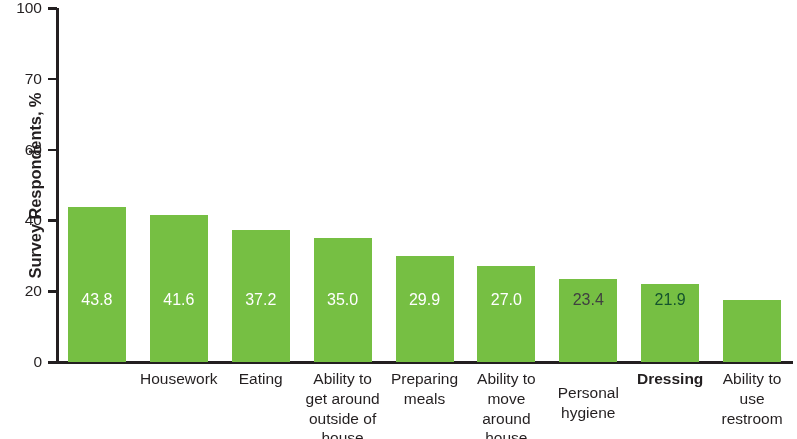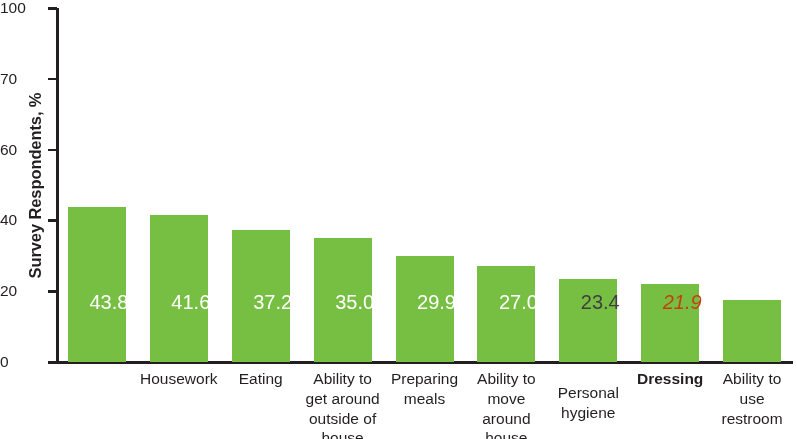--- a/index.html
+++ b/index.html
@@ -55,21 +55,21 @@
     position: absolute;
     left: 48px;
     width: 9px;
     height: 2.5px;
     background: #231f20;
   }
   .y-tick-label {
     position: absolute;
     left: 0px;
     width: 42px;
-    text-align: left;
+    text-align: right;
     font-size: 15.5px;
     color: #231f20;
     line-height: 1;
   }
 
   
   #plot-area {
     position: absolute;
     left: 56px;
     top: 8px;
@@ -87,23 +87,22 @@
     left: 0;
     width: 100%;
     background: #76bf43;
   }
   .bar-value {
     position: absolute;
     left: 0;
     width: 100%;
     text-align: center;
     color: #ffffff;
-    font-size: 20px;
+    font-size: 16px;
     line-height: 1;
-    padding-left: 12px;
   }
 
   
   #category-labels {
     position: absolute;
     left: 56px;
     top: 369px;
     width: 737px;
     height: 70px;
   }
@@ -166,21 +165,21 @@
       <div class="bar-group" style="left: 421.389px; width: 58px;">
         <div class="bar" style="height: 95.58px; background: rgb(118, 191, 67);"></div>
         <div class="bar-value" style="top: 284px; color: rgb(255, 255, 255);">27.0</div>
       </div>
       <div class="bar-group" style="left: 503.278px; width: 58px;">
         <div class="bar" style="height: 82.836px; background: rgb(118, 191, 67);"></div>
         <div class="bar-value" style="top: 284px; color: #404040;">23.4</div>
       </div>
       <div class="bar-group" style="left: 585.167px; width: 58px;">
         <div class="bar" style="height: 77.526px; background: rgb(118, 191, 67);"></div>
-        <div class="bar-value" style="top: 284px; color: #c2410c; font-style: italic;">21.9</div>
+        <div class="bar-value" style="top: 284px; color: #14532d;">21.9</div>
       </div>
       <div class="bar-group" style="left: 667.056px; width: 58px;">
         <div class="bar" style="height: 61.95px; background: rgb(118, 191, 67);"></div>
         <div class="bar-value" style="top: 274px; color: rgb(255, 255, 255);">17.5</div>
       </div>
     </div>
 
   <div id="category-labels">
       <div class="cat-label" style="left: 83.8889px; width: 77.8889px;">Housework</div>
       <div class="cat-label" style="left: 165.778px; width: 77.8889px;">Eating</div>

